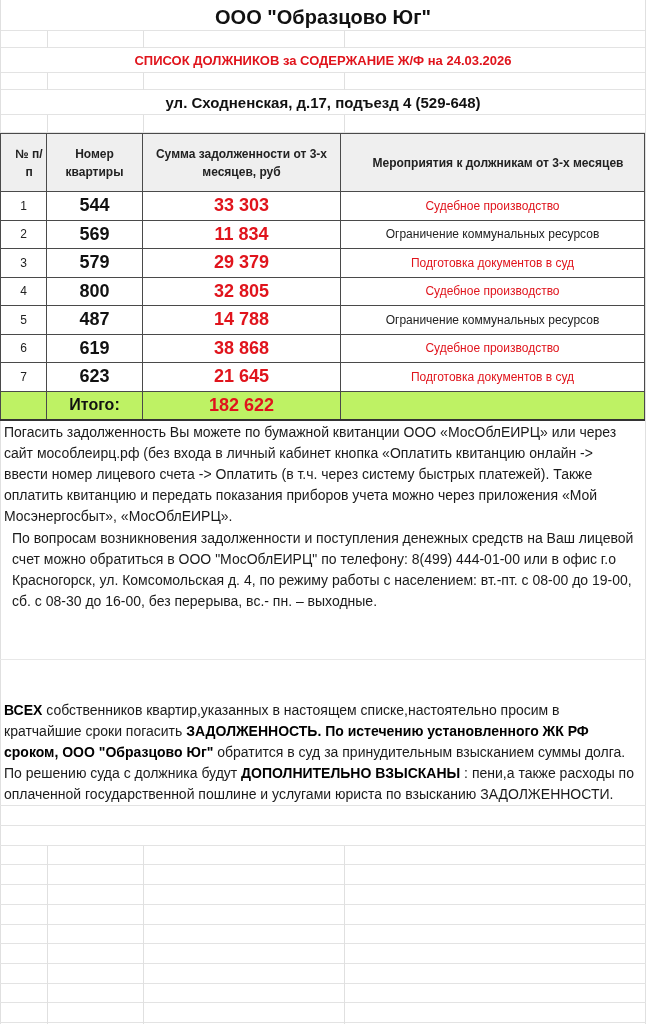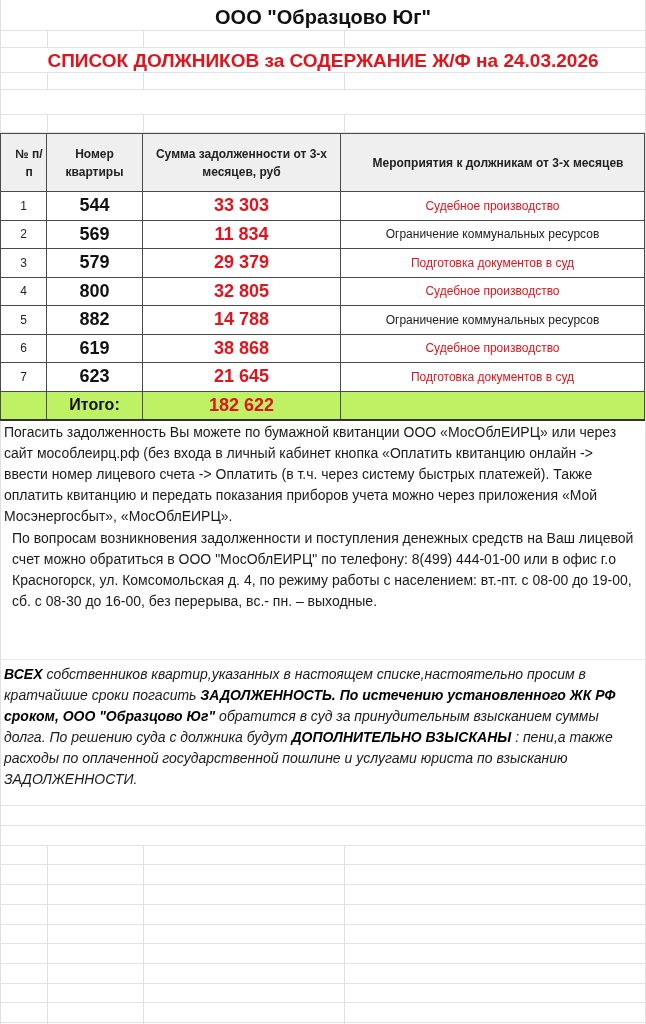--- a/index.html
+++ b/index.html
@@ -3,21 +3,21 @@
 <meta charset="utf-8">
 <style>
   html, body { margin: 0; padding: 0; background: #ffffff; }
   body { width: 646px; height: 1024px; position: relative; overflow: hidden;
          font-family: "Liberation Sans", "DejaVu Sans", sans-serif; color: #111; }
   .sheet { position: absolute; left: 0; top: 0; width: 646px; height: 1024px; }
   .grid-row { position: absolute; left: 0; width: 646px; border-bottom: 1px solid #e3e3e3; box-sizing: border-box; }
   .vline { position: absolute; width: 1px; background: #e0e0e0; }
   .center-line { position: absolute; left: 0; width: 646px; text-align: center; white-space: nowrap; }
   .title { top: 4px; height: 27px; line-height: 27px; font-size: 20px; font-weight: bold; color: #111; }
-  .subtitle { top: 49px; height: 24px; line-height: 24px; font-size: 19px; font-weight: bold; color: #e0141c; }
+  .subtitle { top: 49px; height: 24px; line-height: 24px; font-size: 13px; font-weight: bold; color: #e0141c; }
   .address { top: 91px; height: 24px; line-height: 24px; font-size: 15px; font-weight: bold; color: #111; }
 
   table.debt { position: absolute; left: 0; top: 133px; width: 645px; border-collapse: collapse; table-layout: fixed; }
   table.debt th, table.debt td { border: 1px solid #4a4a4a; padding: 0; text-align: center; vertical-align: middle; }
   table.debt th { background: #efefef; font-size: 12px; font-weight: bold; color: #222; line-height: 18px; height: 57px; padding-left: 11px; }
   table.debt td { height: 27.5px; background: #ffffff; }
   table.debt tr.total td { background: #bef264; border-bottom: 2px solid #333; }
   .col-n { width: 46px; }
   .col-apt { width: 96px; }
   .col-sum { width: 198px; }
@@ -25,21 +25,21 @@
   .cell-apt { font-size: 18px; font-weight: bold; color: #111; }
   .cell-sum { font-size: 18px; font-weight: bold; color: #e0141c; }
   .cell-act { font-size: 12px; }
   .act-red { color: #e0141c; }
   .act-black { color: #222; }
   .total-label { font-size: 16px; font-weight: bold; color: #111; }
 
   .para { position: absolute; left: 4px; width: 636px; font-size: 14px; line-height: 21px; color: #1a1a1a; }
   .p1 { top: 422px; }
   .p2 { top: 528px; left: 4px; margin-left: 8px; }
-  .p3 { top: 664px; left: 4px; font-style: italic; }
+  .p3 { top: 700px; left: 4px; }
   .para b { font-weight: bold; color: #000; }
   .footer-line { position: absolute; left: 0; width: 646px; text-align: center; font-size: 13px; color: #222; text-decoration: underline; line-height: 20px; }
   .f1 { top: 806px; }
   .f2 { top: 826px; }
 </style>
 </head>
 <body>
 
 <div class="sheet">
 
@@ -56,20 +56,21 @@
   <div class="vline" style="left:143px;top:73px;height:17px;"></div>
   <div class="vline" style="left:344px;top:73px;height:17px;"></div>
   <div class="vline" style="left:47px;top:115px;height:18px;"></div>
   <div class="vline" style="left:143px;top:115px;height:18px;"></div>
   <div class="vline" style="left:344px;top:115px;height:18px;"></div>
   <div class="vline" style="left:0;top:0;height:1024px;"></div>
   <div class="vline" style="left:645px;top:0;height:1024px;"></div>
 
   <div class="center-line title">ООО "Образцово Юг"</div>
   <div class="center-line subtitle">СПИСОК ДОЛЖНИКОВ за СОДЕРЖАНИЕ Ж/Ф  на 24.03.2026</div>
+  <div class="center-line address">ул. Сходненская, д.17, подъезд 4 (529-648)</div>
 
   <table class="debt">
     <colgroup>
       <col class="col-n">
         <col class="col-apt">
         <col class="col-sum">
         <col>
     </colgroup>
     <thead>
       <tr>
@@ -99,21 +100,21 @@
         <td class="cell-act act-red">Подготовка  документов   в суд</td>
       </tr>
       <tr>
         <td class="cell-n">4</td>
         <td class="cell-apt">800</td>
         <td class="cell-sum">32 805</td>
         <td class="cell-act act-red">Судебное производство</td>
       </tr>
       <tr>
         <td class="cell-n">5</td>
-        <td class="cell-apt">882</td>
+        <td class="cell-apt">487</td>
         <td class="cell-sum">14 788</td>
         <td class="cell-act act-black">Ограничение  коммунальных  ресурсов</td>
       </tr>
       <tr>
         <td class="cell-n">6</td>
         <td class="cell-apt">619</td>
         <td class="cell-sum">38 868</td>
         <td class="cell-act act-red">Судебное производство</td>
       </tr>
       <tr>

